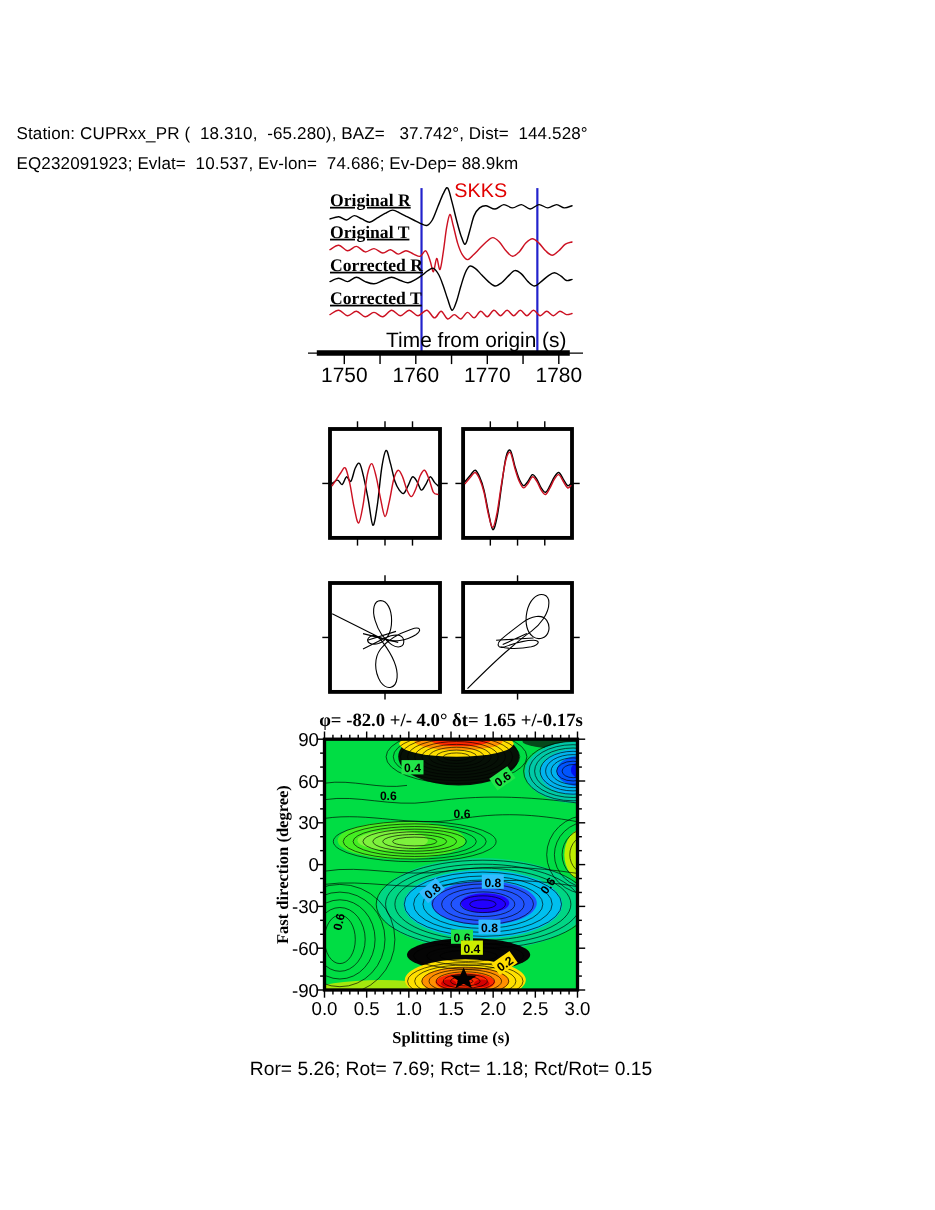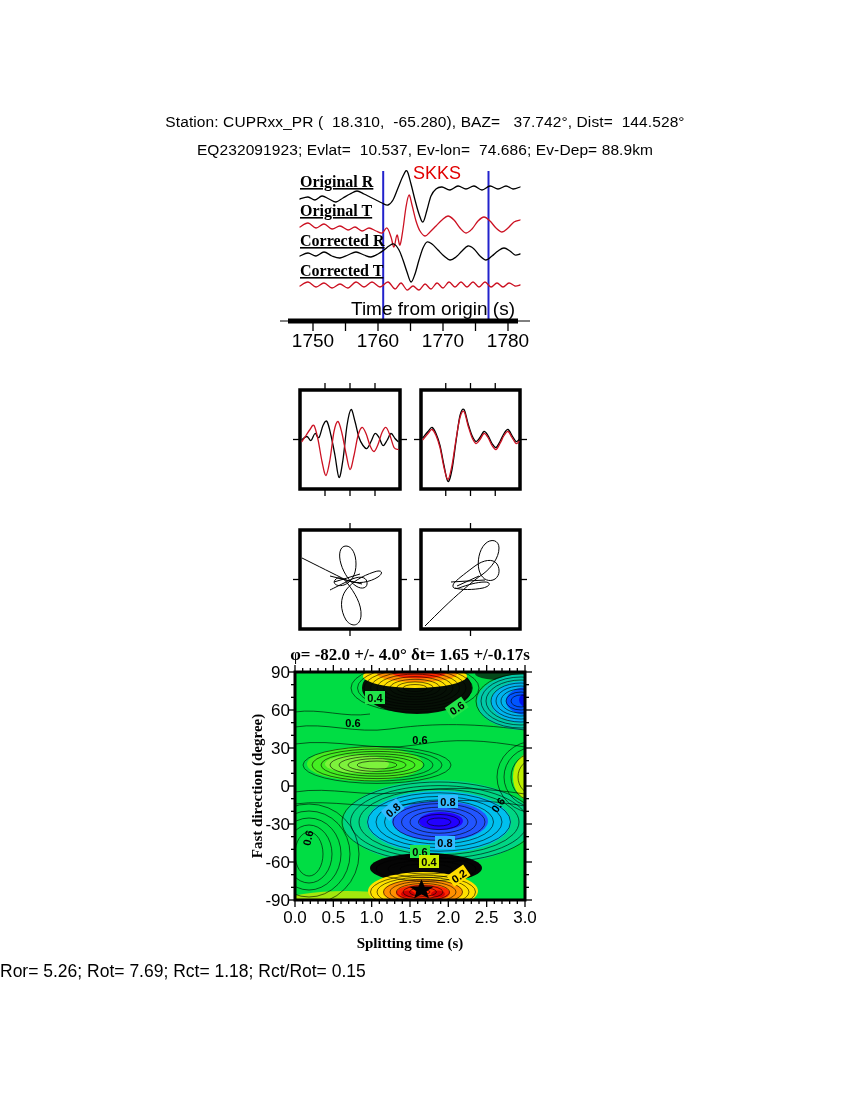--- a/index.html
+++ b/index.html
@@ -1,20 +1,20 @@
 <!DOCTYPE html>
 <html><head>
 <meta charset="utf-8">
 <style>
   html,body{margin:0;padding:0;background:#ffffff;}
   .page{position:relative;width:850px;height:1100px;background:#fff;overflow:hidden;
         font-family:"Liberation Sans",sans-serif;color:#000;}
-  .hdr{position:absolute;left:15px;width:820px;text-align:center;font-size:15.5px;
+  .hdr{position:absolute;left:15px;width:820px;font-size:15.5px;
        white-space:pre;letter-spacing:0.1px;}
-  .footer{position:absolute;left:0;width:820px;text-align:left;font-size:17.5px;white-space:pre;}
+  .footer{position:absolute;left:0;width:820px;text-align:center;font-size:17.5px;white-space:pre;}
   svg{position:absolute;overflow:visible;}
   .wf-label{font-family:"Liberation Serif",serif;font-weight:bold;font-size:16px;
             text-decoration:underline;}
   .skks{font-size:18px;fill:#e10000;}
   .time-title{font-size:19px;}
   .axis-num{font-size:19px;}
   .ct-title{font-family:"Liberation Serif",serif;font-weight:bold;font-size:17px;}
   .ct-axis-label{font-family:"Liberation Serif",serif;font-weight:bold;font-size:15px;}
   .ct-num{font-size:17px;}
   .tr-k{stroke:#000;fill:none;stroke-width:1.3;stroke-linejoin:round;stroke-linecap:round;}

